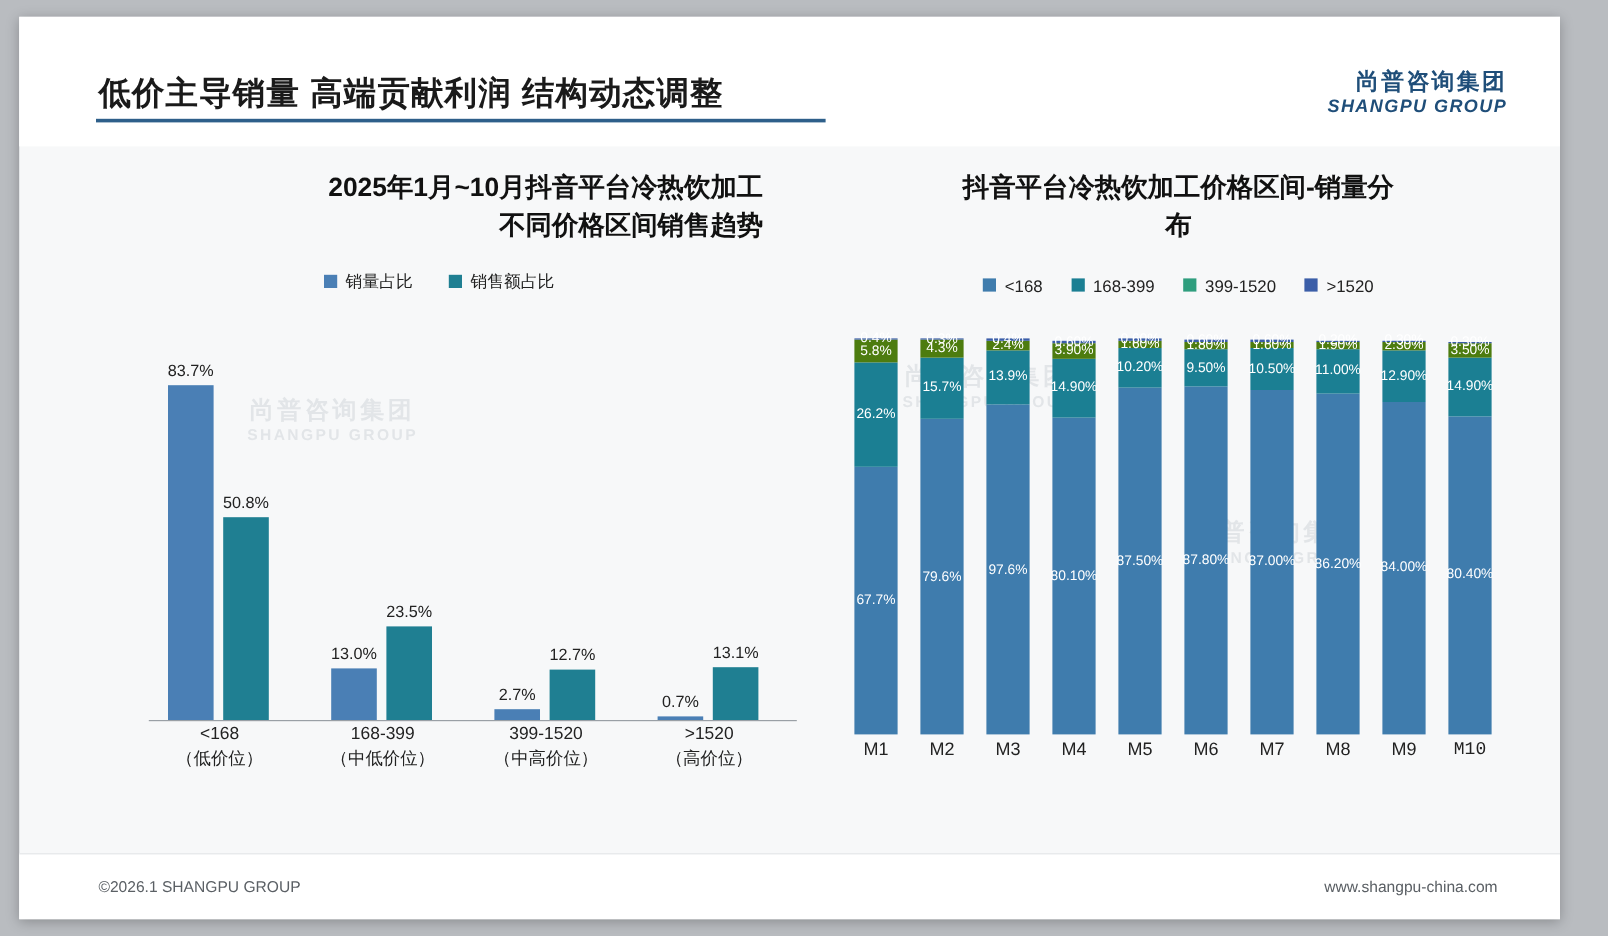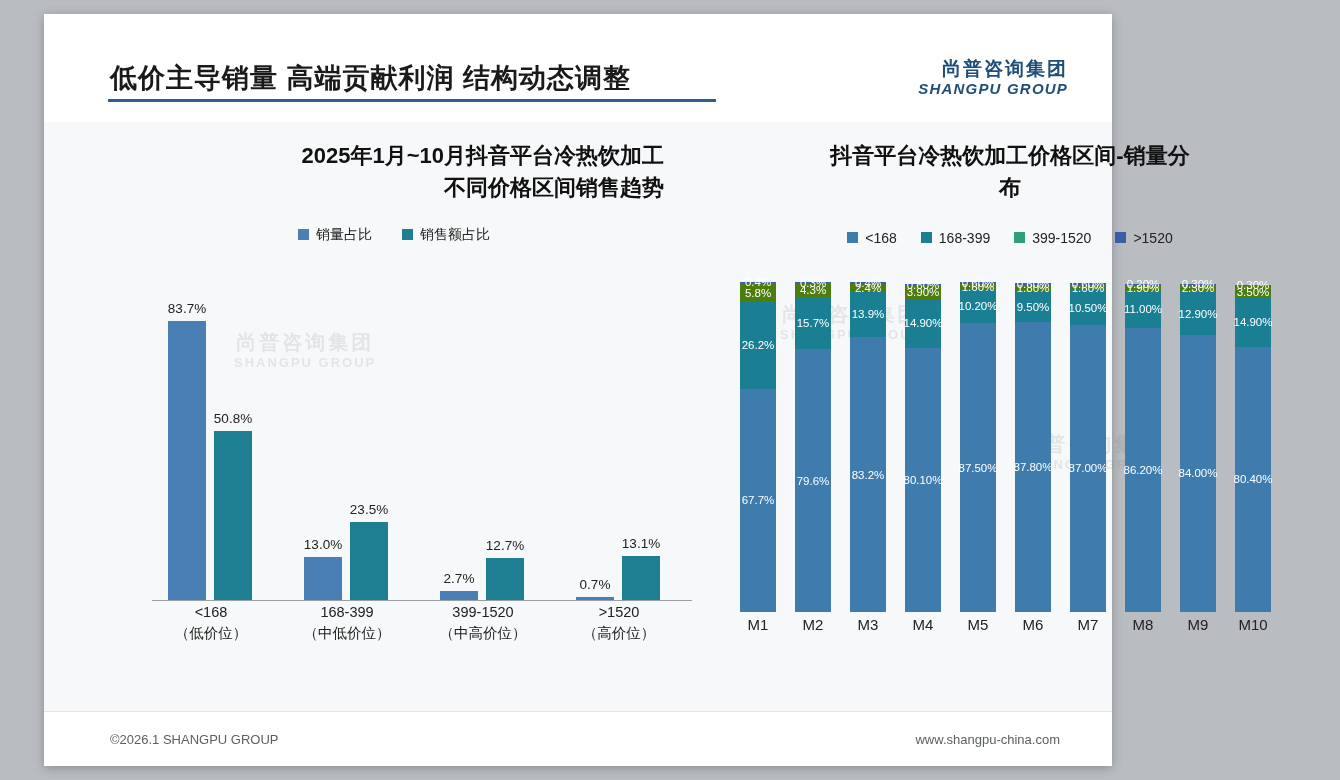--- a/index.html
+++ b/index.html
@@ -3,22 +3,22 @@
 <meta charset="utf-8">
 <style>
   html,body{margin:0;padding:0;}
   body{
     width:1340px;height:780px;
     background:#b9bcc0;
     font-family:"Liberation Sans","DejaVu Sans",sans-serif;
     overflow:hidden;
   }
   .slide{
-    position:absolute;left:44px;top:14px;
-    width:1068px;height:752px;
+    position:absolute;left:16px;top:14px;
+    width:1284px;height:752px;
     background:#f7f8f9;
     box-shadow:0 2px 10px rgba(0,0,0,.25);
   }
   
   .header{
     position:absolute;left:0;top:0;width:100%;height:108px;
     background:#ffffff;
   }
   .header-title{
     position:absolute;left:66px;top:64px;
@@ -295,21 +295,21 @@
           <div class="seg s3" style="bottom:314.5px;height:14.2px;">
               <span>4.3%</span>
             </div>
           <div class="seg s4" style="bottom:328.7px;height:1px;">
               <span>0.3%</span>
             </div>
         </div>
 
         <div class="rcol" style="left:110px;">
           <div class="seg s1" style="bottom:0;height:274.6px;">
-              <span>83.2%</span>
+              <span>97.6%</span>
             </div>
           <div class="seg s2" style="bottom:274.6px;height:45.9px;">
               <span>13.9%</span>
             </div>
           <div class="seg s3" style="bottom:320.5px;height:7.9px;">
               <span>2.4%</span>
             </div>
           <div class="seg s4" style="bottom:328.4px;height:1.3px;">
               <span>0.4%</span>
             </div>
@@ -425,21 +425,21 @@
       <div class="rxlabels">
         <div class="rxcat" style="left:0px;">M1</div>
         <div class="rxcat" style="left:55px;">M2</div>
         <div class="rxcat" style="left:110px;">M3</div>
         <div class="rxcat" style="left:165px;">M4</div>
         <div class="rxcat" style="left:220px;">M5</div>
         <div class="rxcat" style="left:275px;">M6</div>
         <div class="rxcat" style="left:330px;">M7</div>
         <div class="rxcat" style="left:385px;">M8</div>
         <div class="rxcat" style="left:440px;">M9</div>
-        <div class="rxcat" style="left:495px;">M10</div>
+        <div class="rxcat" style="left:495px;font-family:Liberation Mono, monospace;">M10</div>
       </div>
     </div>
   </div>
 
   <div class="footer">
     <div class="footer-left">©2026.1 SHANGPU GROUP</div>
     <div class="footer-right">www.shangpu-china.com</div>
   </div>
 
 </div>

